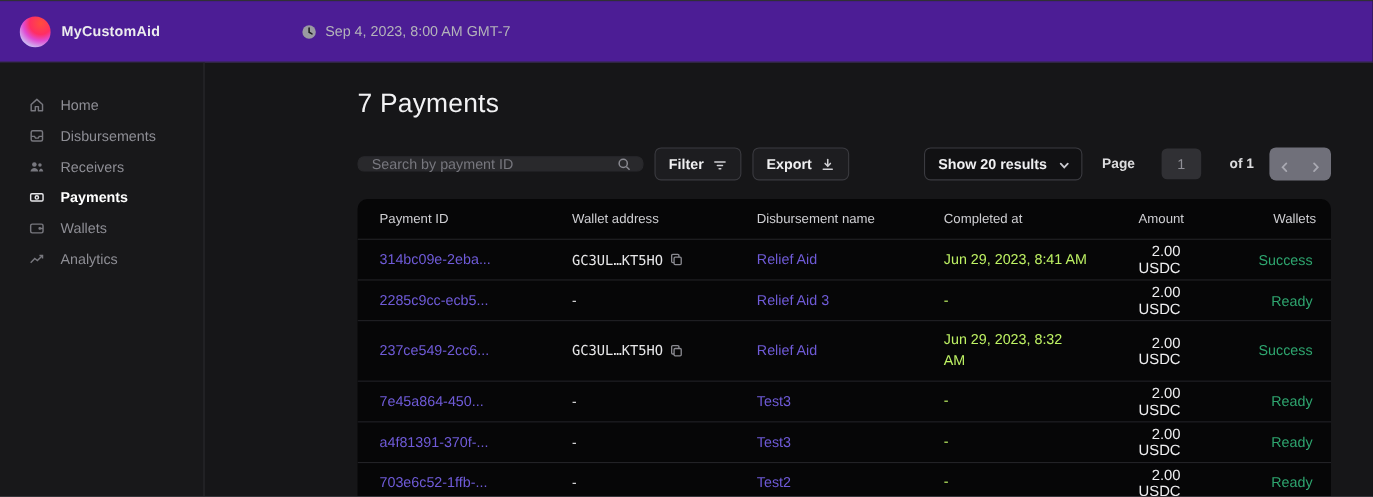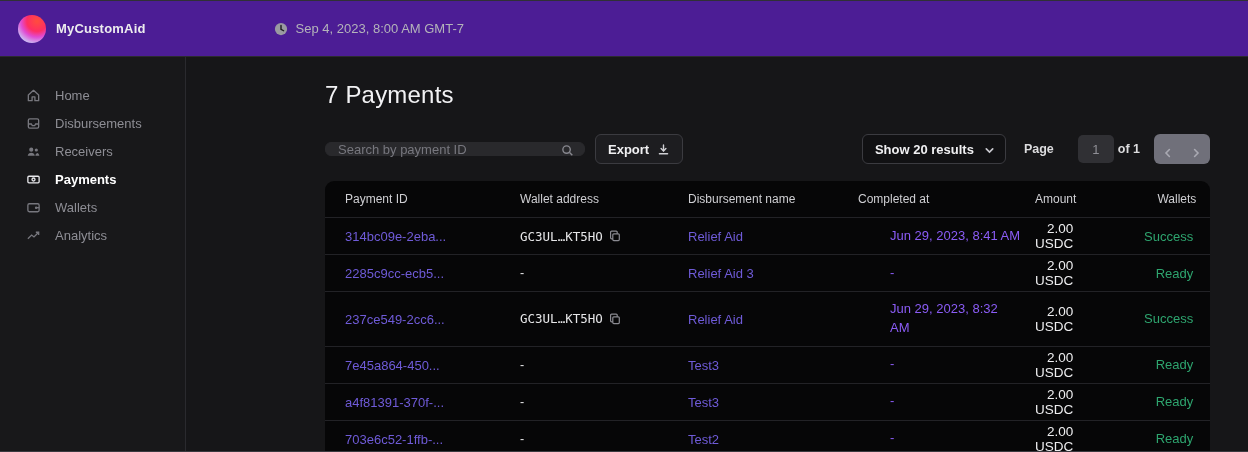--- a/index.html
+++ b/index.html
@@ -63,21 +63,21 @@
     display:flex; align-items:center; gap:10px; padding:0 10px 0 12px;
     font-size:13px; font-weight:600; color:#f0f0f2; cursor:pointer;
   }
   .select .ic { width:11px; height:11px; color:#c9c9cf; }
   .page-lbl { font-size:12.5px; font-weight:600; color:#dcdcde; margin:0 24px 0 18px; }
   .page-input {
     width:36px; height:28px; background:#303034; border:none; border-radius:5px;
     color:#8f8f96; font-size:13px; text-align:center; outline:none;
     font-family:"Liberation Sans", sans-serif;
   }
-  .of-lbl { font-size:12.5px; font-weight:600; color:#dcdcde; margin:0 14px 0 4px; }
+  .of-lbl { font-size:12.5px; font-weight:600; color:#dcdcde; margin:0 14px 0 26px; }
   .pager {
     width:56px; height:30px; background:#70707a; border-radius:6px;
     display:flex; align-items:center; justify-content:space-around; cursor:default;
   }
   .pager .ic { width:10px; height:10px; color:#a9a9b2; }
 
   .table {
     width:885px; background:#060607; border-radius:9px 9px 0 0; overflow:hidden;
   }
   .trow {
@@ -86,21 +86,21 @@
   }
   .thead { height:37px; }
   .thead .hc { font-size:12px; color:#cfcfd3; }
   .tbody-row { min-height:37px; }
   .c-amount, .h-amount { text-align:right; padding-right:24px; }
   .c-status, .h-status { text-align:right; }
   .pid, .disb { color:#6f5bd8; font-size:13px; font-weight:500; text-decoration:none; cursor:pointer; }
   .wallet { font-family:"DejaVu Sans Mono", monospace; font-size:12.5px; color:#e6e6e8; display:flex; align-items:center; gap:6px; }
   .wallet .dash { font-family:"Liberation Sans", sans-serif; color:#e6e6e8; }
   .copy-ic { width:12px; height:12px; color:#8a8a91; cursor:pointer; flex:none; }
-  .completed { color:#8b5cf6; font-size:13px; line-height:1.45; padding:8px 0;margin-left:32px; }
+  .completed { color:#bef264; font-size:13px; line-height:1.45; padding:8px 0; }
   .completed.wrap { max-width:126px; }
   .amount { color:#ededef; font-size:13.5px; font-weight:500; }
   .status { font-size:13px; font-weight:500; }
 </style>
 </head>
 <body>
 
 <header class="topbar">
   <div class="logo"></div>
   <div class="brand">MyCustomAid</div>
@@ -181,20 +181,30 @@
     <div class="toolbar">
       <div class="search-box">
         <input type="text" placeholder="Search by payment ID" style="">
         <span class="search-ic">
           <svg viewBox="0 0 14 14" width="13" height="13" fill="none" stroke="currentColor" stroke-width="1.5">
               <circle cx="6" cy="6" r="4"></circle>
               <path d="m9.2 9.2 3 3"></path>
             </svg>
         </span>
       </div>
+      <button class="btn">
+        <span>Filter</span>
+        <span class="ic">
+          <svg viewBox="0 0 14 14" width="13" height="13" fill="none" stroke="currentColor" stroke-width="1.5" stroke-linecap="round">
+              <path d="M2 4.5h10"></path>
+              <path d="M4.5 8h5"></path>
+              <path d="M6.2 11.2h1.6"></path>
+            </svg>
+        </span>
+      </button>
       <button class="btn">
         <span>Export</span>
         <span class="ic">
           <svg viewBox="0 0 14 14" width="13" height="13" fill="none" stroke="currentColor" stroke-width="1.5" stroke-linecap="round">
               <path d="M7 2.2v6.2"></path>
               <path d="M4.4 6 7 8.6 9.6 6"></path>
               <path d="M2.6 11.6h8.8"></path>
             </svg>
         </span>
       </button>

